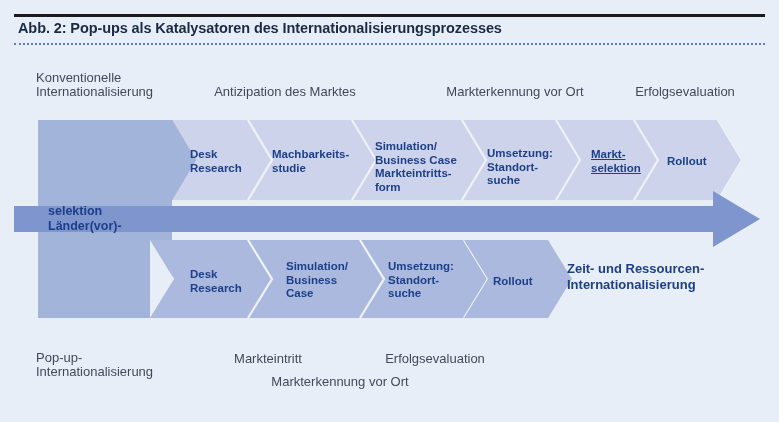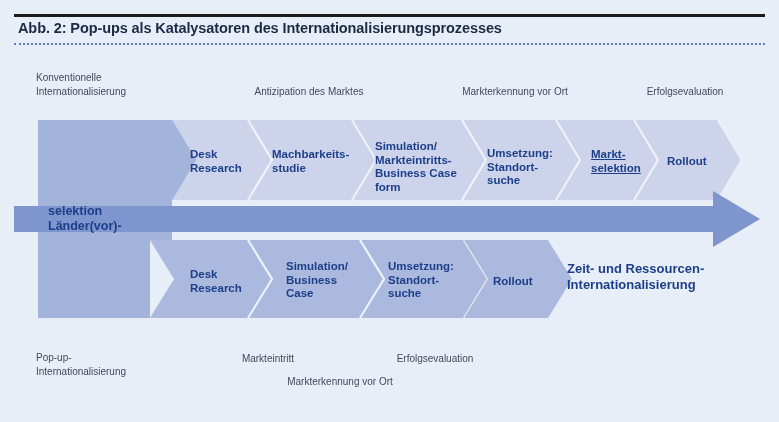--- a/index.html
+++ b/index.html
@@ -27,21 +27,21 @@
     font-size:14.5px;font-weight:bold;color:#1b2a44;
     letter-spacing:-0.1px;white-space:nowrap;
   }
   .title-dots{
     position:absolute;left:14px;top:43px;width:751px;height:0;
     border-top:2px dotted #5b7fc0;
   }
 
   
   .cap{
-    position:absolute;color:#414a57;font-size:10px;line-height:14px;
+    position:absolute;color:#414a57;font-size:13px;line-height:14px;
   }
   .cap-c{text-align:center;}
 
   
   #canvas{position:absolute;left:0;top:0;width:779px;height:422px;}
   svg{position:absolute;left:0;top:0;}
 
   
   .chev-label{
     position:absolute;color:#1d3f8a;font-size:11.5px;line-height:13.6px;
@@ -62,21 +62,21 @@
 <div id="figure">
 
   <div class="title-rule"></div>
   <div class="title-text">Abb. 2: Pop-ups als Katalysatoren des Internationalisierungsprozesses</div>
   <div class="title-dots"></div>
 
   <div class="cap" style="left:36px;top:71px;width:150px;">
     <div>Konventionelle</div>
     <div>Internationalisierung</div>
   </div>
-  <div class="cap cap-c" style="left:214px;top:85px;width:190px;">
+  <div class="cap cap-c" style="left:190px;top:85px;width:190px;">
     <div>Antizipation des Marktes</div>
   </div>
   <div class="cap cap-c" style="left:425px;top:85px;width:180px;">
     <div>Markterkennung vor Ort</div>
   </div>
   <div class="cap cap-c" style="left:605px;top:85px;width:160px;">
     <div>Erfolgsevaluation</div>
   </div>
 
   <div id="canvas">
@@ -137,22 +137,22 @@
     <div>Research</div>
   </div>
 
   <div class="chev-label" style="left:272px;top:148px;width:100px;">
     <div>Machbarkeits-</div>
     <div>studie</div>
   </div>
 
   <div class="chev-label" style="left:375px;top:140px;width:108px;">
     <div>Simulation/</div>
+    <div>Business Case</div>
     <div>Markteintritts-</div>
-    <div>Business Case</div>
     <div>form</div>
   </div>
 
   <div class="chev-label" style="left:487px;top:147px;width:86px;">
     <div>Umsetzung:</div>
     <div>Standort-</div>
     <div>suche</div>
   </div>
 
   <div class="chev-label" style="left:591px;top:148px;width:60px;text-decoration:underline;">

